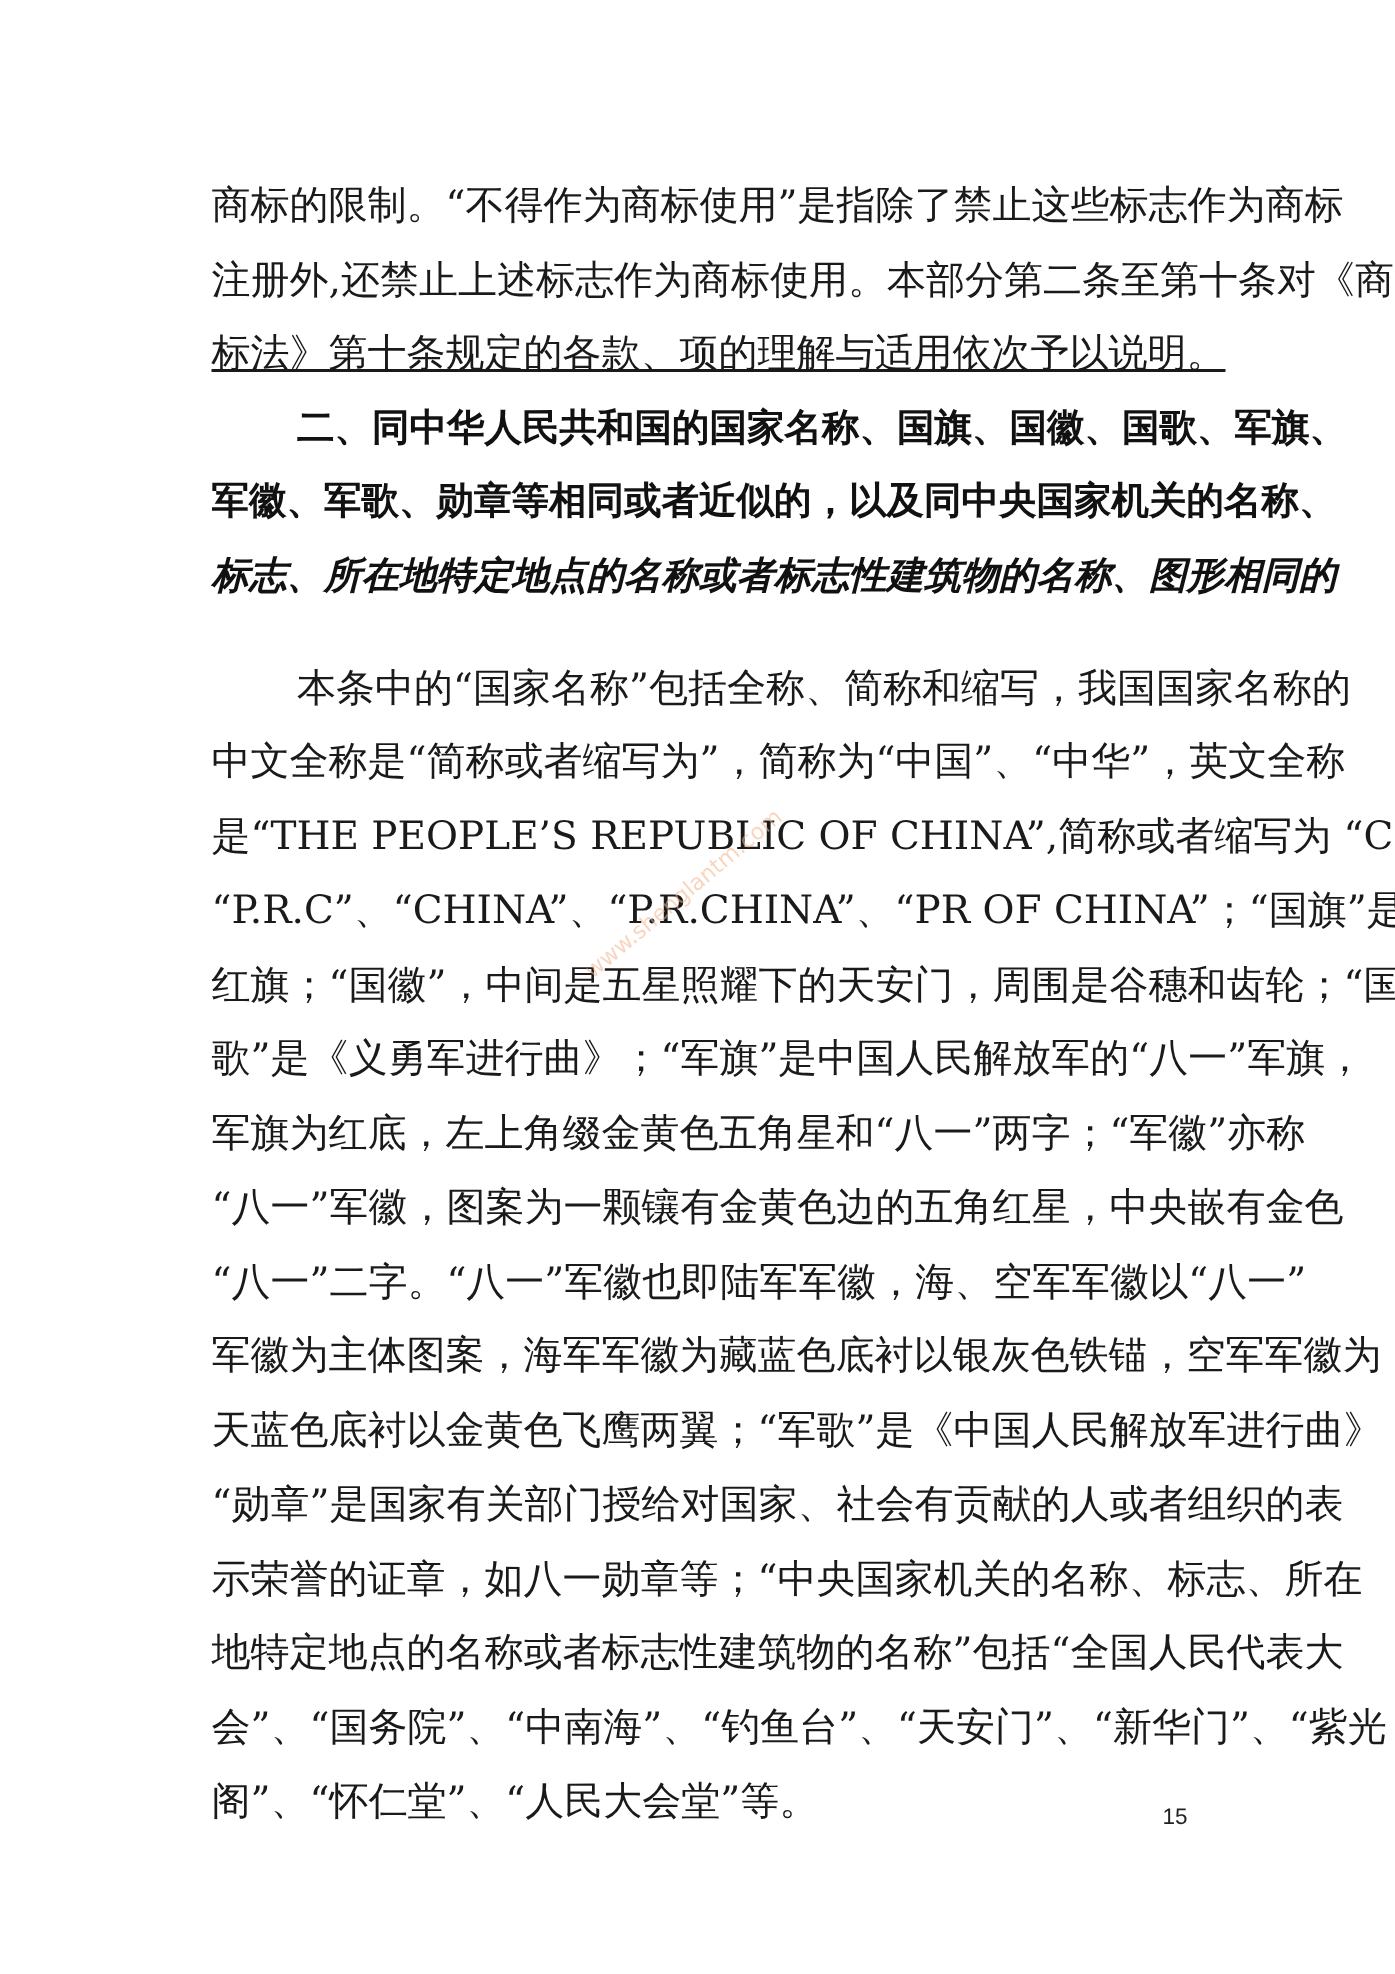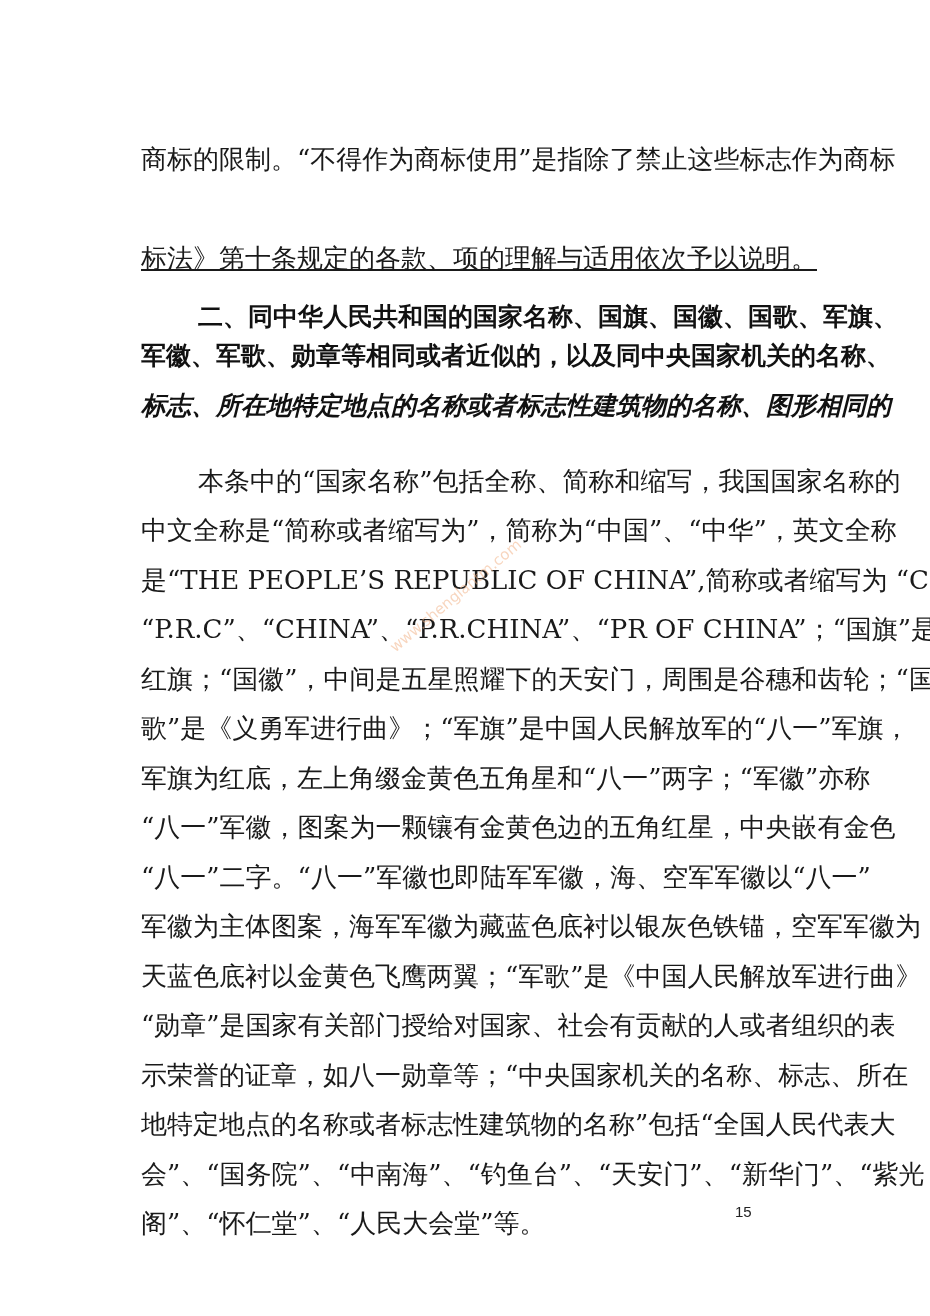--- a/index.html
+++ b/index.html
@@ -26,21 +26,20 @@
     width: 650px;
     height: 34px;
     line-height: 34px;
     font-family: "DejaVu Serif", "Liberation Serif", serif;
     font-size: 26px;
     color: #1a1a1a;
     white-space: nowrap;
     text-align: justify;
     text-align-last: justify;
     letter-spacing: 0;
-    margin-top: 22px;
   }
   .line.last {
     text-align-last: left;
   }
   .line.indent {
     left: 198px;
     width: 593px;
   }
   .line.bold {
     font-family: "DejaVu Sans", "Liberation Sans", sans-serif;
@@ -55,36 +54,37 @@
     font-family: "DejaVu Sans", "Liberation Sans", sans-serif;
     font-size: 15px;
     color: #f2b48a;
     opacity: 0.55;
     transform: rotate(-40deg);
     transform-origin: left center;
     white-space: nowrap;
   }
   .page-number {
     position: absolute;
-    left: 735px;
+    left: 775px;
     top: 1203px;
     font-family: "Liberation Sans", "DejaVu Sans", sans-serif;
     font-size: 15px;
     color: #222222;
   }
 </style>
 </head>
 <body>
 
 <div class="page">
 
   <div class="line" style="top:120px;">商标的限制。“不得作为商标使用”是指除了禁止这些标志作为商标</div>
+  <div class="line" style="top:170px;">注册外,还禁止上述标志作为商标使用。本部分第二条至第十条对《商</div>
   <div class="line last" style="top:219px;text-decoration:underline;">标法》第十条规定的各款、项的理解与适用依次予以说明。</div>
 
-  <div class="line bold indent" style="top:278px;">二、同中华人民共和国的国家名称、国旗、国徽、国歌、军旗、</div>
+  <div class="line bold indent" style="top:268px;">二、同中华人民共和国的国家名称、国旗、国徽、国歌、军旗、</div>
   <div class="line bold" style="top:317px;">军徽、军歌、勋章等相同或者近似的，以及同中央国家机关的名称、</div>
   <div class="line bold" style="top:367px;font-style:italic;">标志、所在地特定地点的名称或者标志性建筑物的名称、图形相同的</div>
 
   <div class="line indent" style="top:442px;">本条中的“国家名称”包括全称、简称和缩写，我国国家名称的</div>
   <div class="line" style="top:491px;">中文全称是“简称或者缩写为”，简称为“中国”、“中华”，英文全称</div>
   <div class="line" style="top:541px;">是“THE PEOPLE’S REPUBLIC OF CHINA”,简称或者缩写为 “CHN”、</div>
   <div class="line" style="top:590px;">“P.R.C”、“CHINA”、“P.R.CHINA”、“PR OF CHINA”；“国旗”是五星</div>
   <div class="line" style="top:640px;">红旗；“国徽”，中间是五星照耀下的天安门，周围是谷穗和齿轮；“国</div>
   <div class="line" style="top:689px;">歌”是《义勇军进行曲》；“军旗”是中国人民解放军的“八一”军旗，</div>
   <div class="line" style="top:739px;">军旗为红底，左上角缀金黄色五角星和“八一”两字；“军徽”亦称</div>

